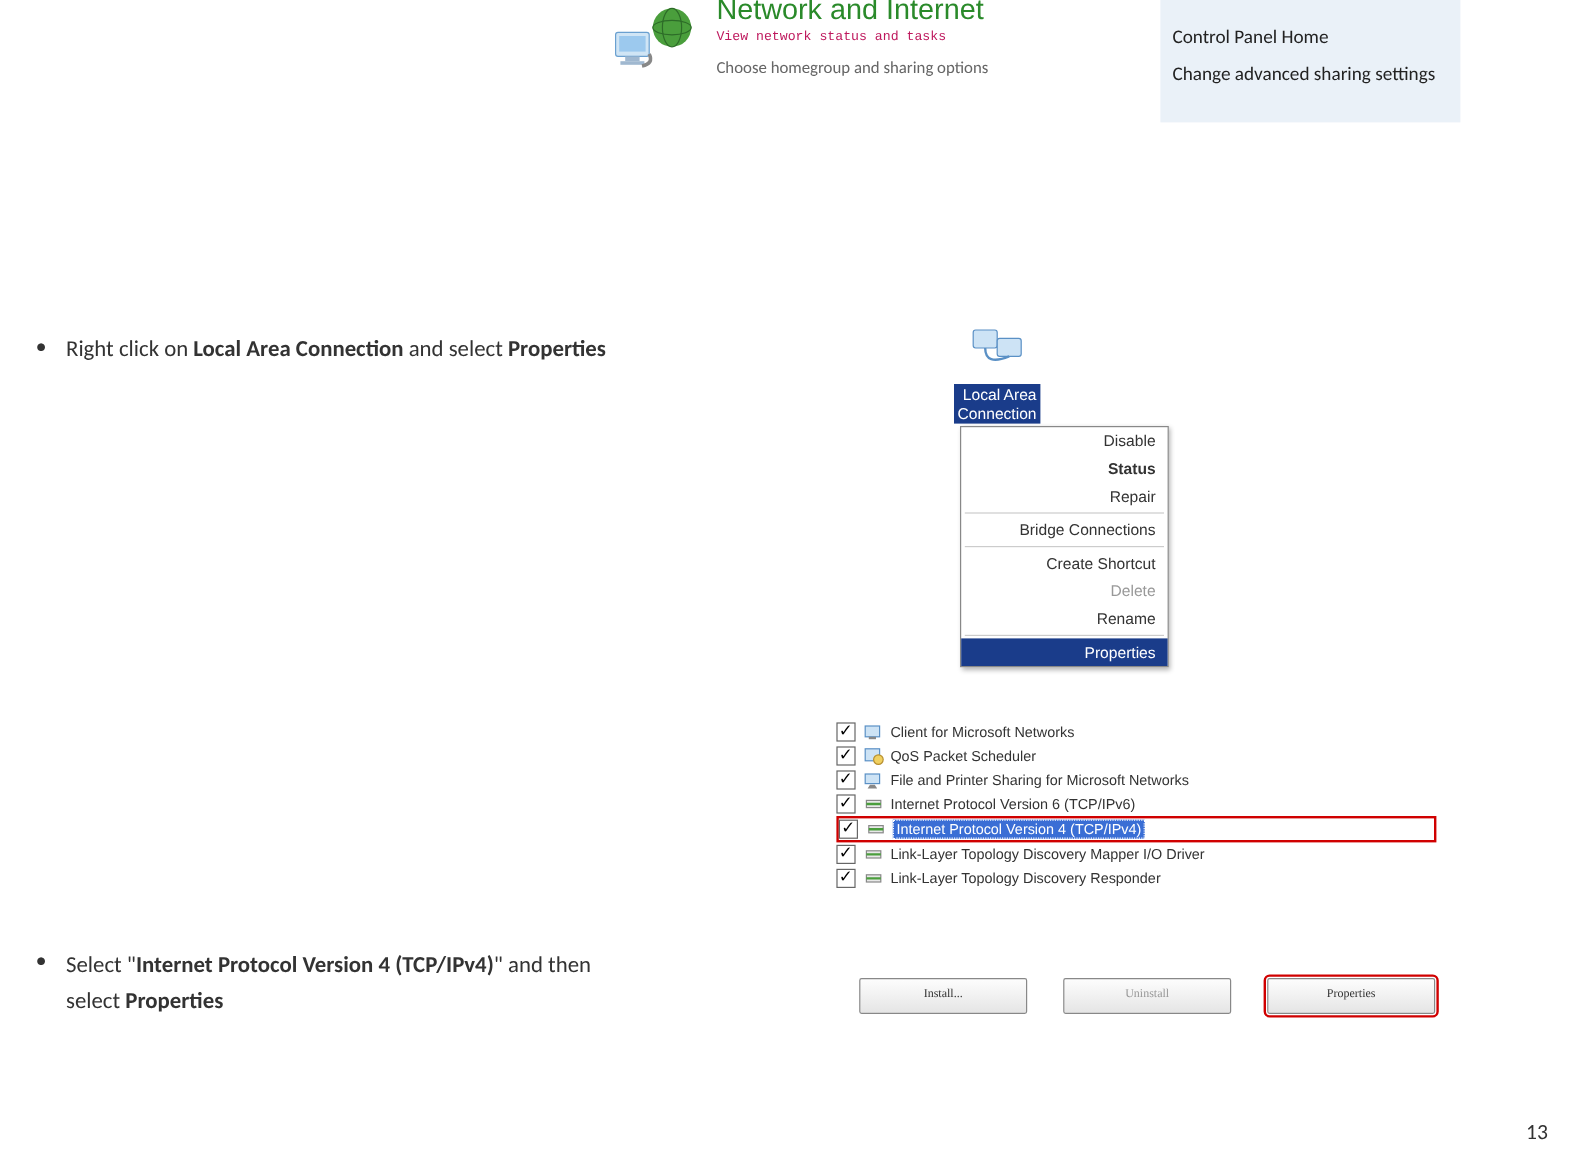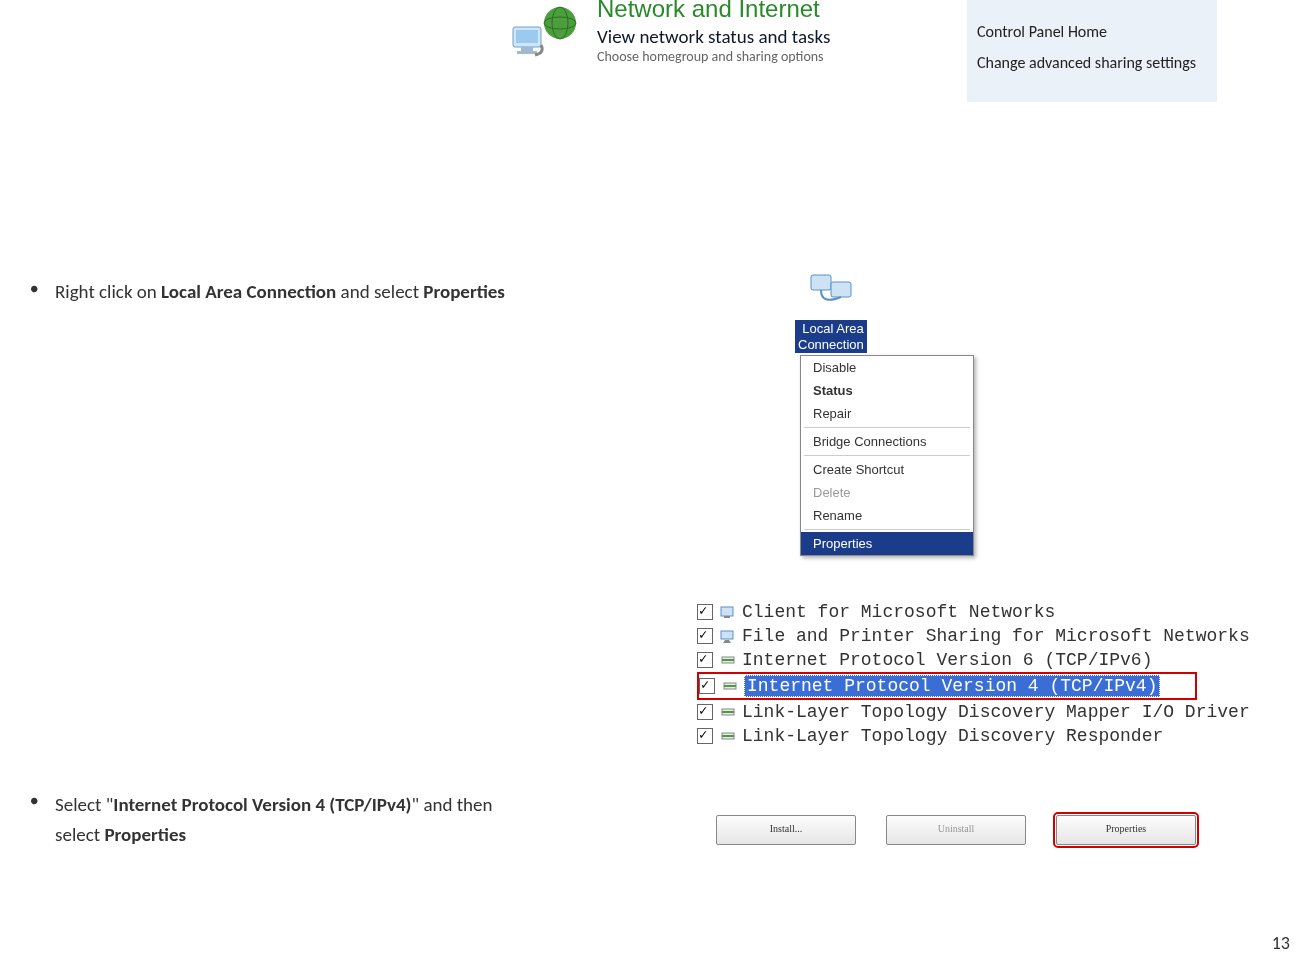--- a/index.html
+++ b/index.html
@@ -41,22 +41,23 @@
     left: 92px;
     top: -5px;
     color: #2a8a2a;
     font-size: 24px;
     font-family: "Segoe UI", sans-serif;
   }
   .network-sub1 {
     position: absolute;
     left: 92px;
     top: 25px;
-    color: #0f172a;
-    font-size: 19px;
+    color: #be185d;
+    font-size: 11px;
+    font-family: Liberation Mono, monospace;
   }
   .network-sub2 {
     position: absolute;
     left: 92px;
     top: 48px;
     color: #666;
     font-size: 14px;
   }
 
   
@@ -133,20 +134,21 @@
   .context-menu {
     position: absolute;
     top: 355px;
     left: 800px;
     width: 172px;
     background: #fff;
     border: 1px solid #888;
     box-shadow: 2px 2px 4px rgba(0,0,0,0.3);
     font-family: "Tahoma", sans-serif;
     font-size: 13px;
+    text-align: right;
   }
   .menu-item {
     padding: 4px 10px;
     border-left: 2px solid transparent;
   }
   .menu-item.bold {
     font-weight: bold;
   }
   .menu-item.disabled {
     color: #999;
@@ -160,22 +162,22 @@
     background: #ccc;
     margin: 2px 3px;
   }
 
   
   .props-list {
     position: absolute;
     top: 600px;
     left: 697px;
     width: 500px;
-    font-family: Liberation Mono, monospace;
-    font-size: 18px;
+    font-family: Liberation Sans, sans-serif;
+    font-size: 12px;
     background: #fff;
   }
   .prop-row {
     display: flex;
     align-items: center;
     padding: 2px 0;
   }
   .checkbox {
     width: 14px;
     height: 14px;
@@ -314,20 +316,28 @@
         <div class="checkbox checked"></div>
         <div class="prop-icon"><svg viewBox="0 0 18 16">
             <rect x="2" y="3" width="12" height="9" fill="#cde3f5" stroke="#5a90c5"></rect>
             <rect x="5" y="12" width="6" height="2" fill="#888"></rect>
           </svg></div>
         <div class="prop-label">Client for Microsoft Networks</div>
       </div>
       <div class="prop-row">
         <div class="checkbox checked"></div>
         <div class="prop-icon"><svg viewBox="0 0 18 16">
+            <rect x="2" y="2" width="12" height="10" fill="#cde3f5" stroke="#5a90c5"></rect>
+            <circle cx="13" cy="11" r="4" fill="#f0d060" stroke="#b89030"></circle>
+          </svg></div>
+        <div class="prop-label">QoS Packet Scheduler</div>
+      </div>
+      <div class="prop-row">
+        <div class="checkbox checked"></div>
+        <div class="prop-icon"><svg viewBox="0 0 18 16">
             <rect x="2" y="3" width="12" height="8" fill="#cde3f5" stroke="#5a90c5"></rect>
             <path d="M 6 12 L 4 15 L 12 15 L 10 12 Z" fill="#888"></path>
           </svg></div>
         <div class="prop-label">File and Printer Sharing for Microsoft Networks</div>
       </div>
       <div class="prop-row">
         <div class="checkbox checked"></div>
         <div class="prop-icon"><svg viewBox="0 0 18 16">
             <rect x="3" y="5" width="12" height="6" fill="#e8e8e8" stroke="#888"></rect>
             <line x1="3" y1="8" x2="15" y2="8" stroke="#4a9e3c" stroke-width="2"></line>

